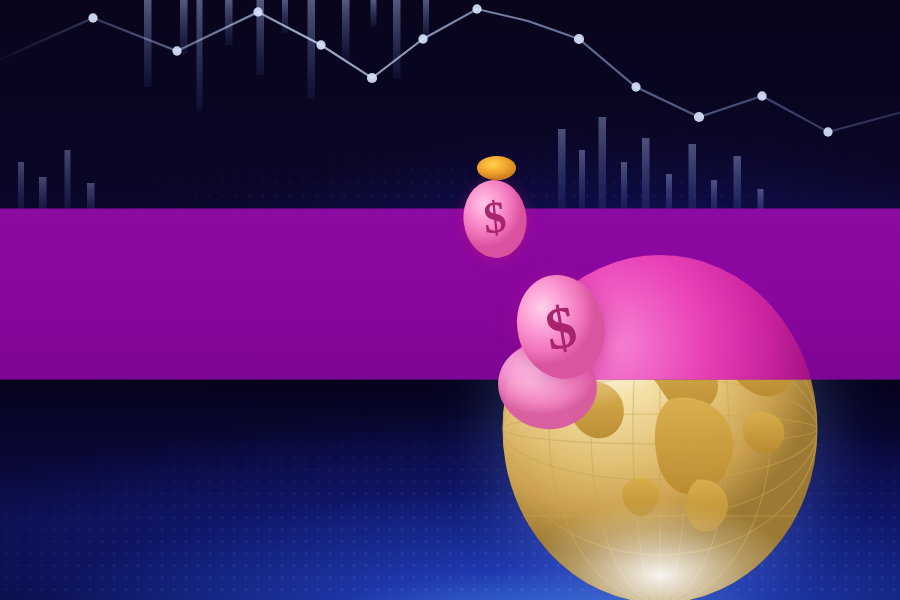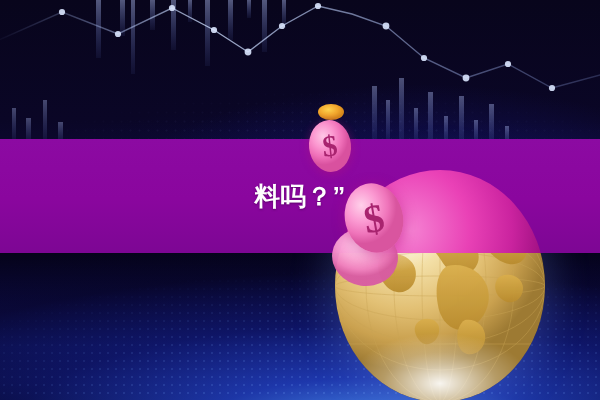--- a/index.html
+++ b/index.html
@@ -332,16 +332,15 @@
     <span class="sym">$</span>
   </div>
 
   <div class="coin" id="coin3"></div>
 
   <div class="coin" id="coin2">
     <span class="sym">$</span>
   </div>
 
   <div id="bandText">
-    <div class="hl l2">料吗？”</div>
   </div>
 
 </div>
 
 </body></html>

